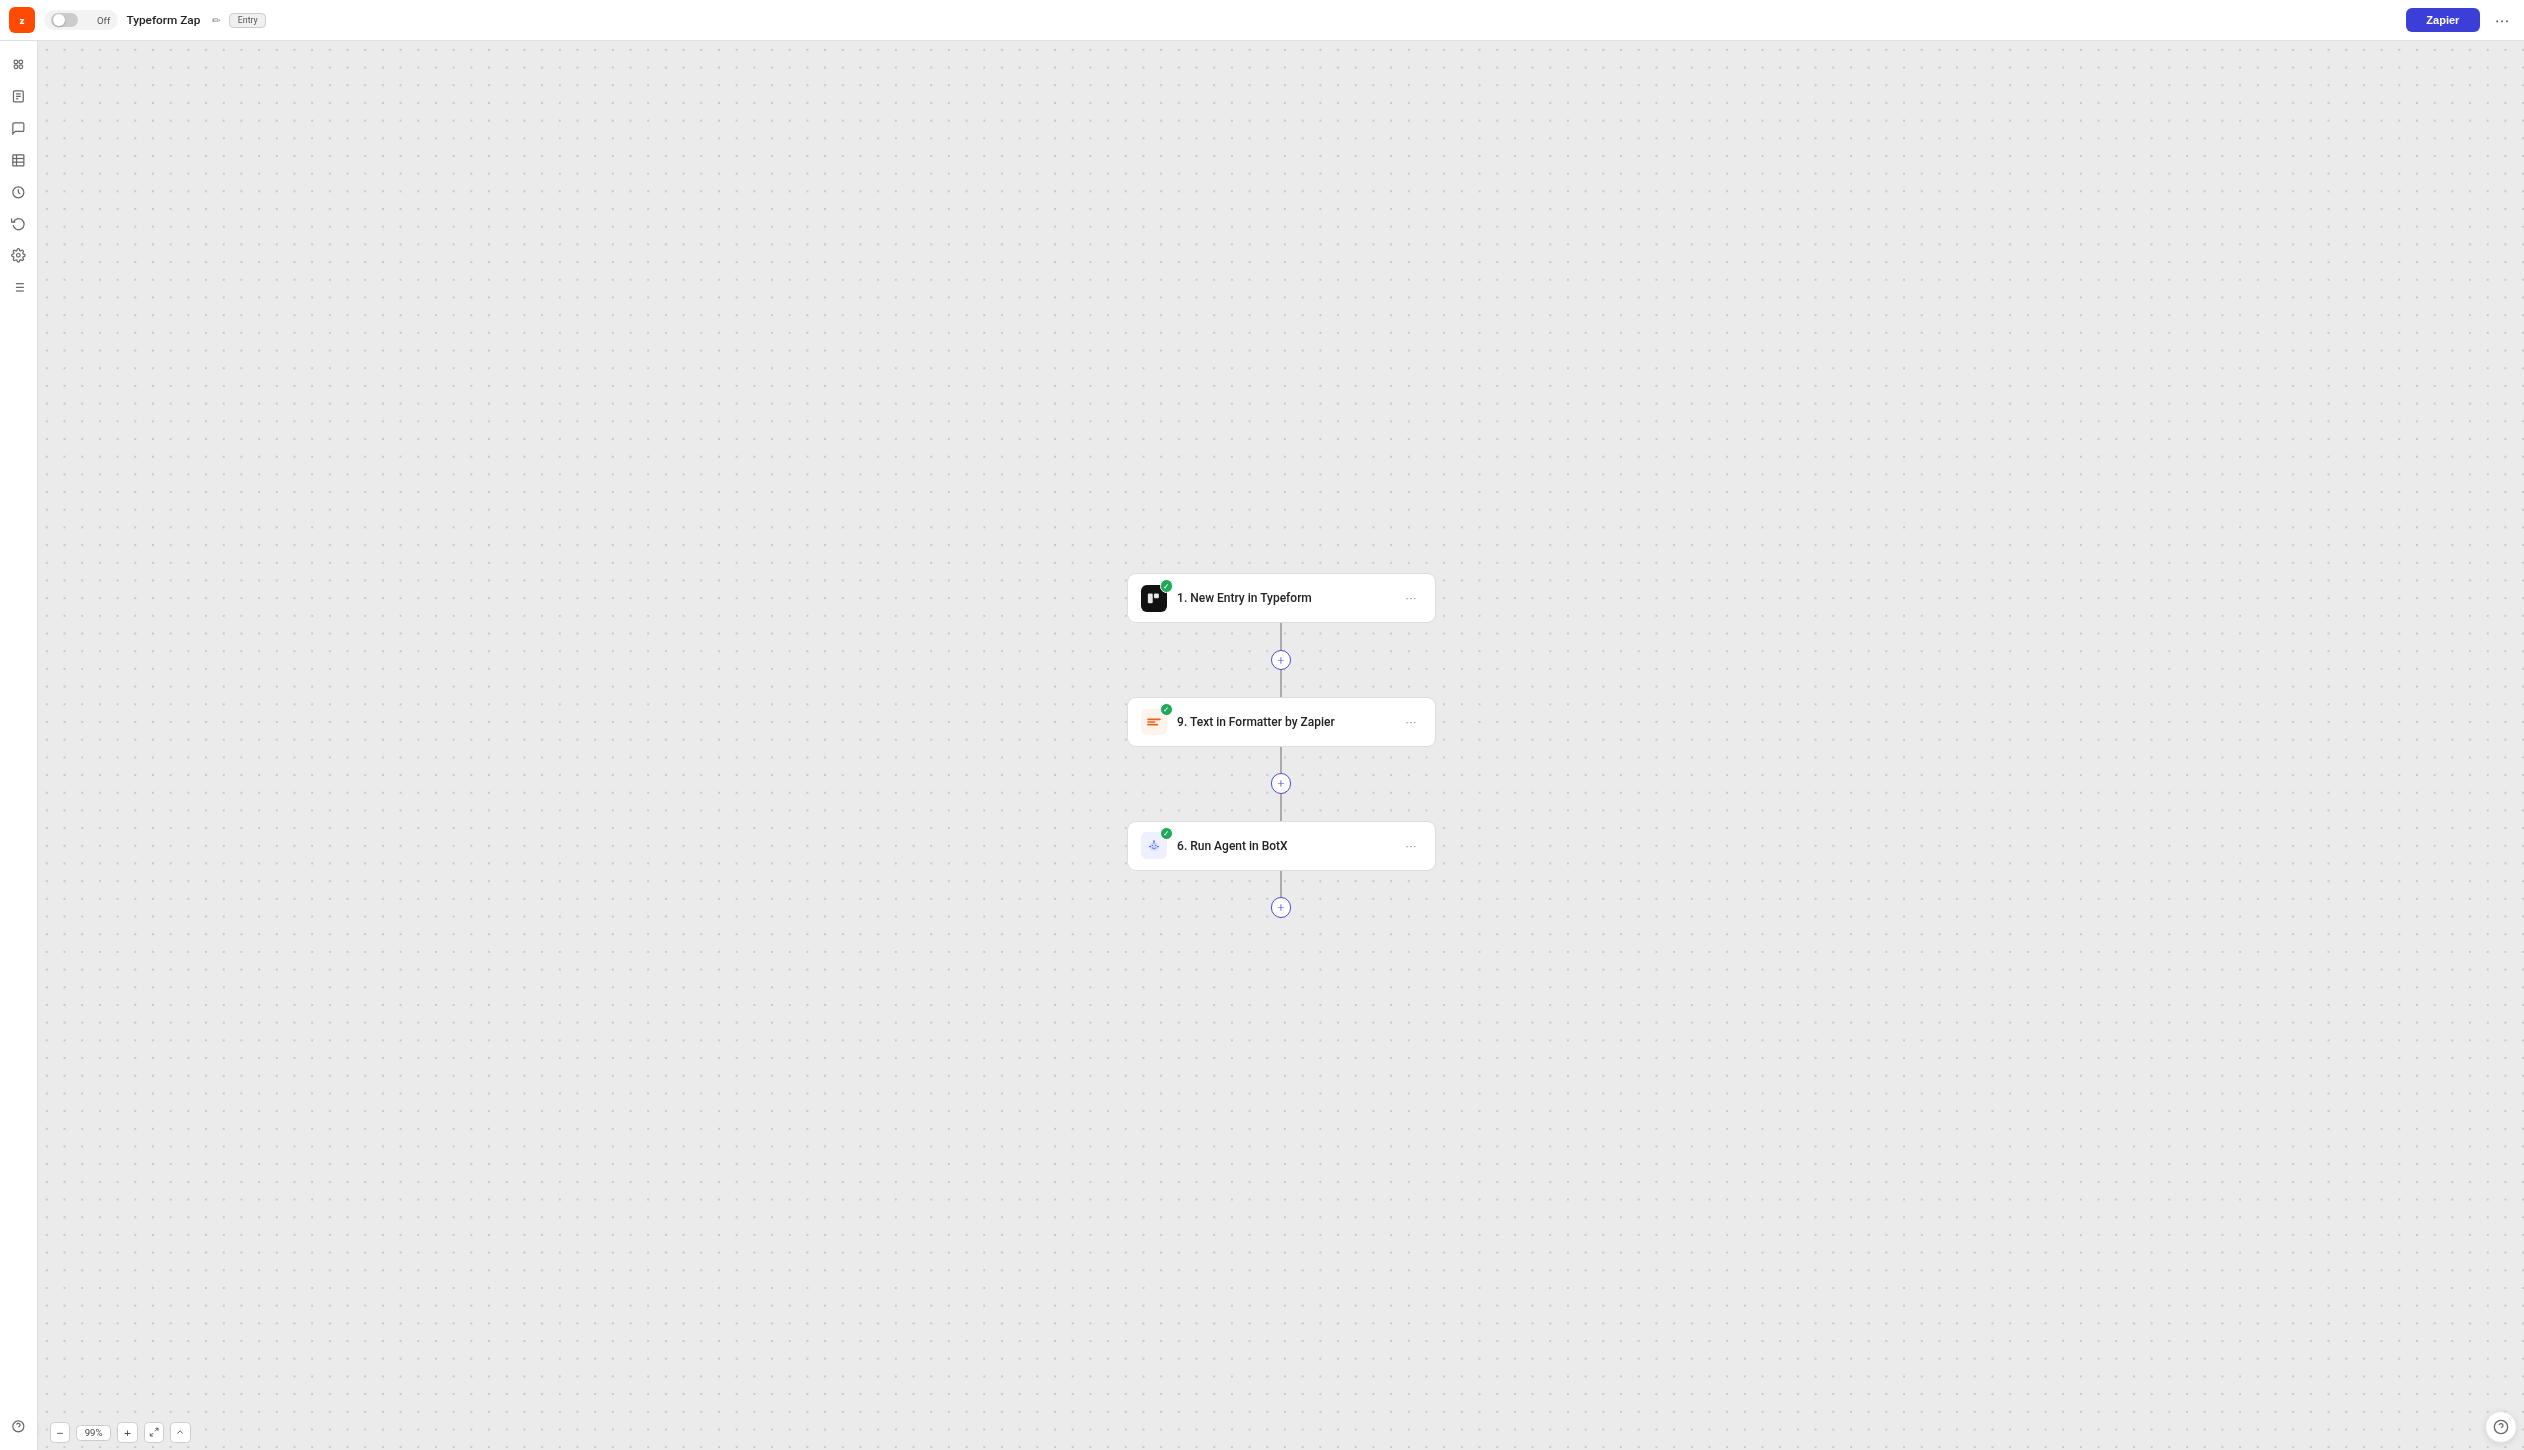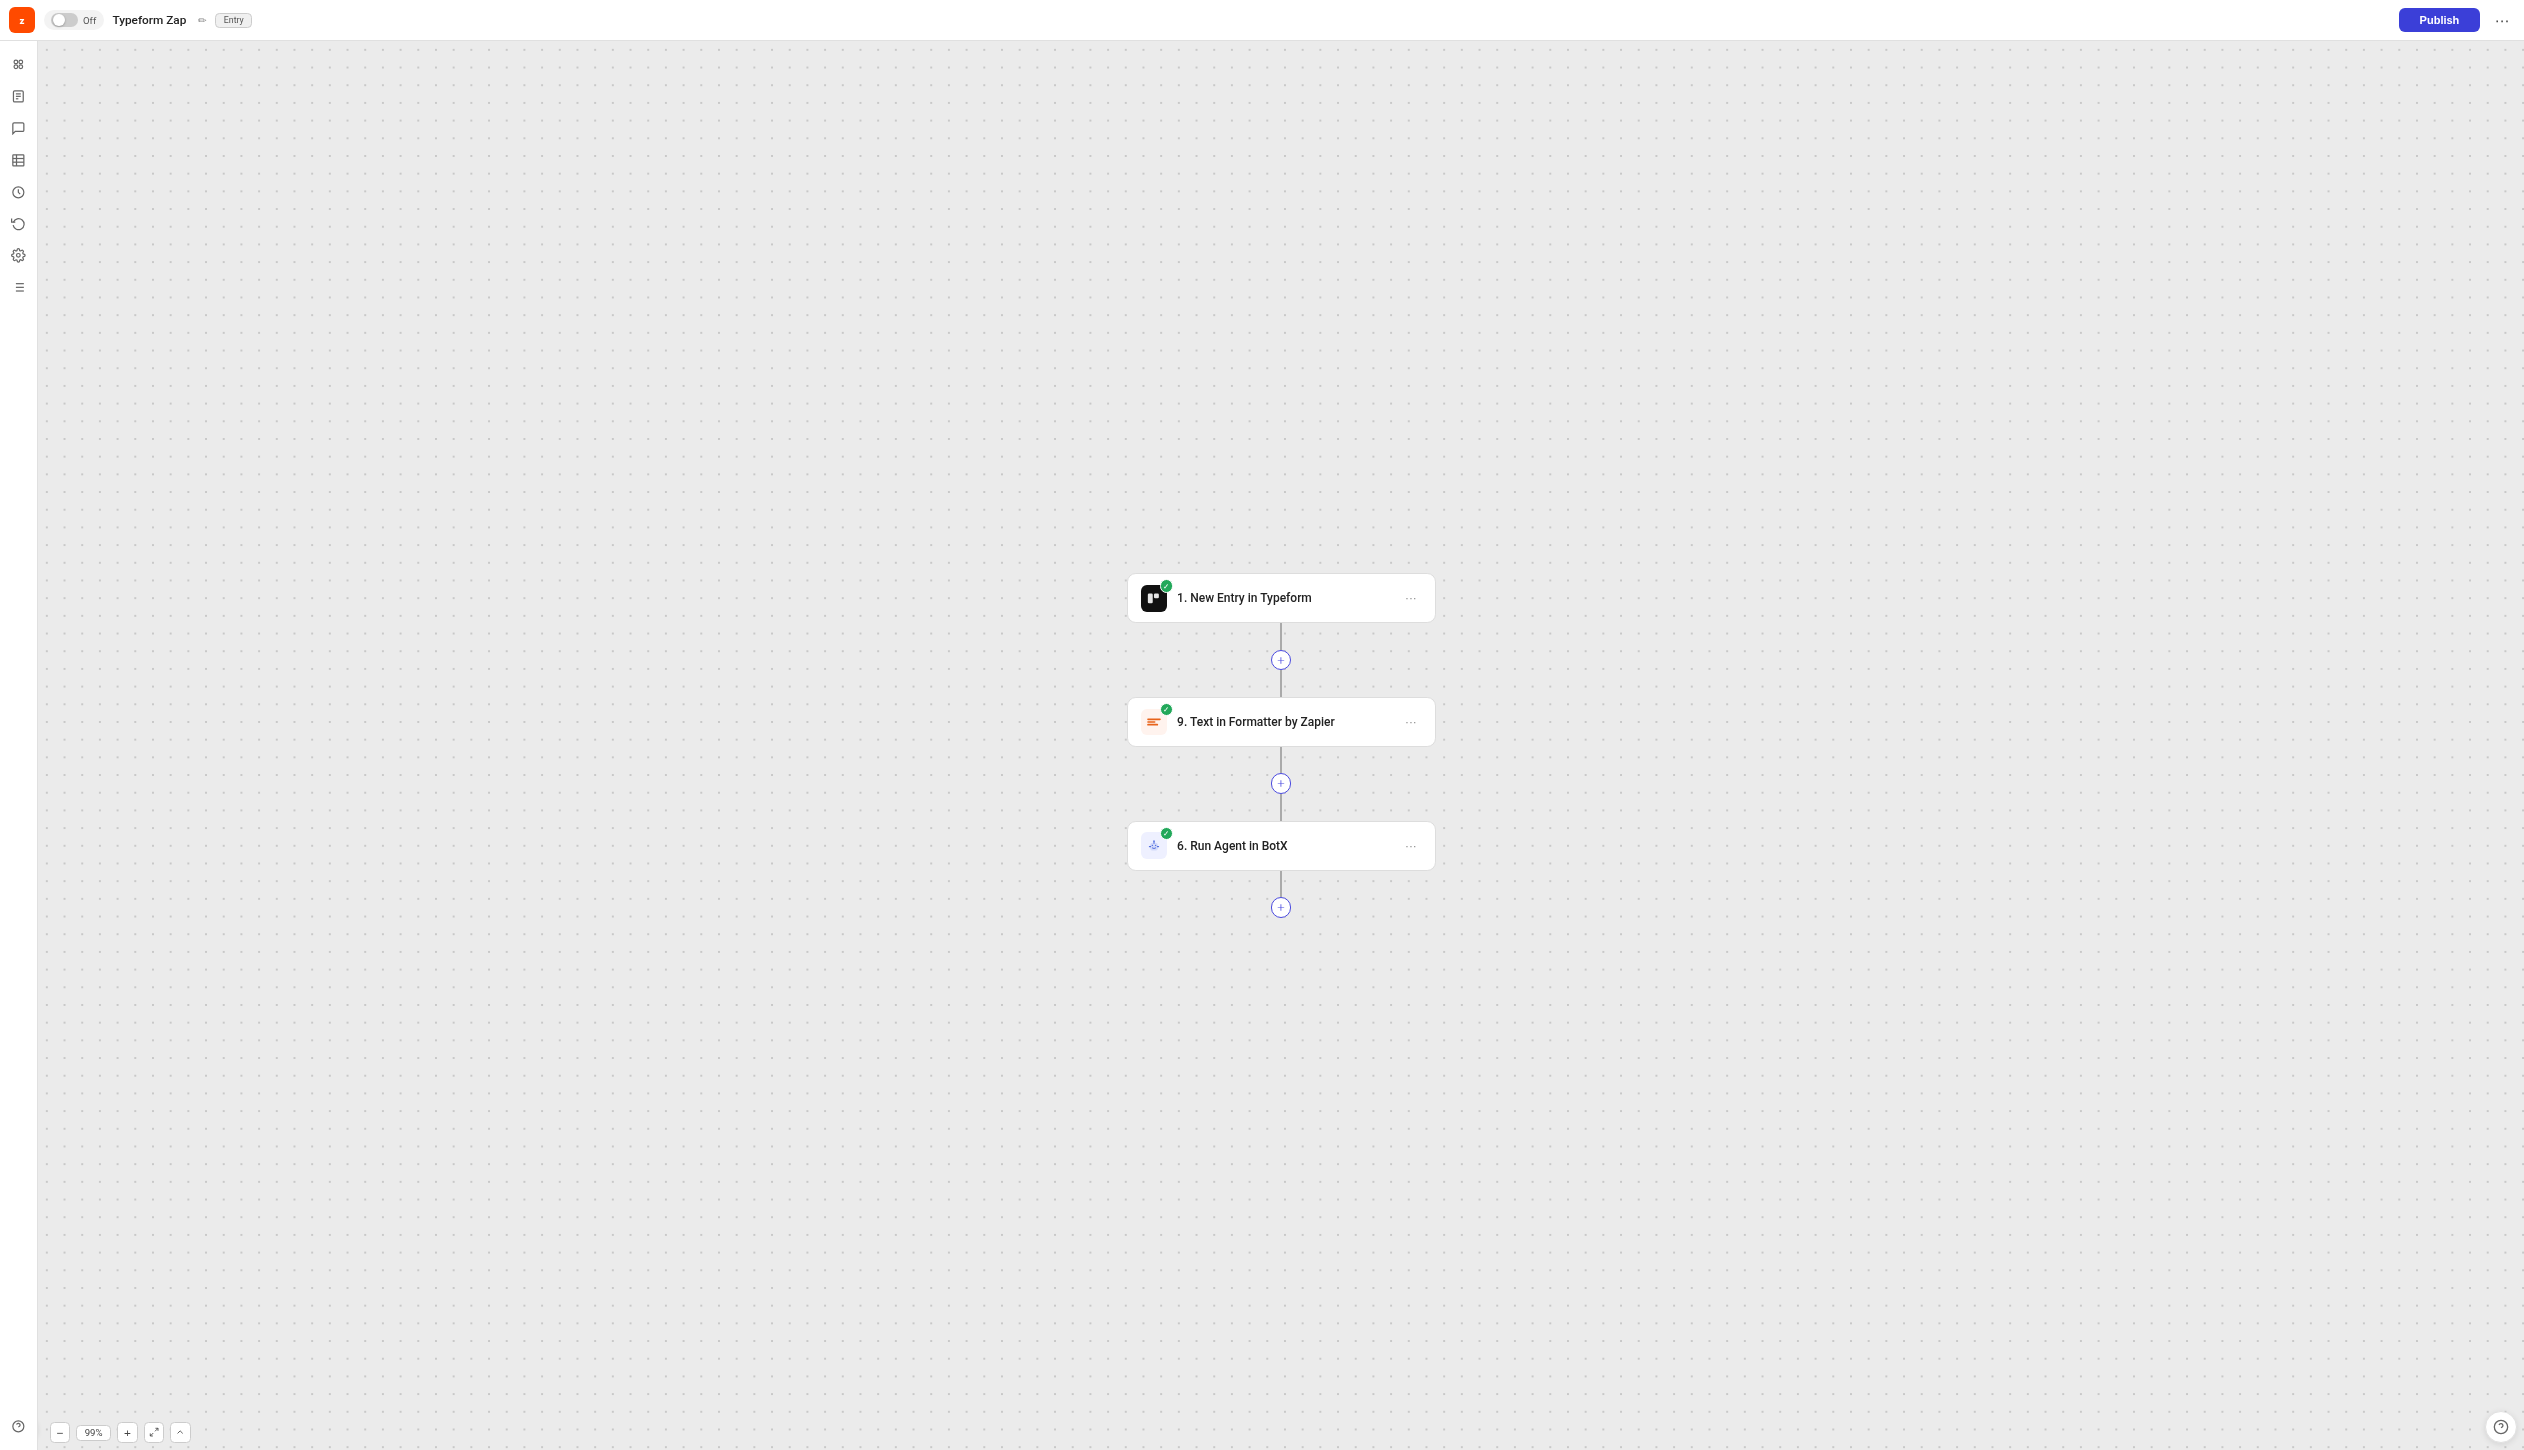--- a/index.html
+++ b/index.html
@@ -10,21 +10,21 @@
       position: fixed; top: 0; left: 0; right: 0; height: 41px;
       background: #fff; border-bottom: 0.7px solid #e0e0e0;
       display: flex; align-items: center; padding: 0 8.8px; gap: 8.8px; z-index: 100;
     }
     #logo {
       width: 26.5px; height: 26.5px; background: #ff4a00; border-radius: 5.9px;
       display: flex; align-items: center; justify-content: center; color: #fff; font-weight: 900; font-size: 9.6px;
       flex-shrink: 0;
     }
     #toggle-container {
-      display: flex; align-items: center; gap: 5px;
+      display: flex; align-items: center; gap: 19px;
       background: #f3f3f3; border-radius: 14.7px; padding: 2.9px 7.4px;
     }
     #toggle-track {
       width: 26.5px; height: 14.7px; background: #ccc; border-radius: 7.4px;
       position: relative; cursor: pointer;
     }
     #toggle-thumb {
       width: 11.8px; height: 11.8px; background: #fff; border-radius: 50%;
       position: absolute; top: 1.5px; left: 1.5px;
       box-shadow: 0 0.7px 2.2px rgba(0,0,0,0.3);
@@ -186,21 +186,21 @@
   <div id="toggle-container">
     <div id="toggle-track">
       <div id="toggle-thumb"></div>
     </div>
     <span id="toggle-label">Off</span>
   </div>
   <span id="zap-title">Typeform Zap</span>
   <span id="edit-icon">✏</span>
   <span id="draft-badge">Entry</span>
   <div id="header-spacer"></div>
-  <button id="publish-btn">Publish</button>
+  <button id="publish-btn">Zapier</button>
   <button id="more-btn">⋯</button>
 </div>
 
 <div id="sidebar">
   <div class="sidebar-item">
     <svg width="14.7" height="14.7" viewBox="0 0 24 24" fill="none" stroke="currentColor" stroke-width="2">
         <circle cx="8" cy="8" r="3"></circle>
         <circle cx="16" cy="8" r="3"></circle>
         <circle cx="8" cy="16" r="3"></circle>
         <circle cx="16" cy="16" r="3"></circle>

